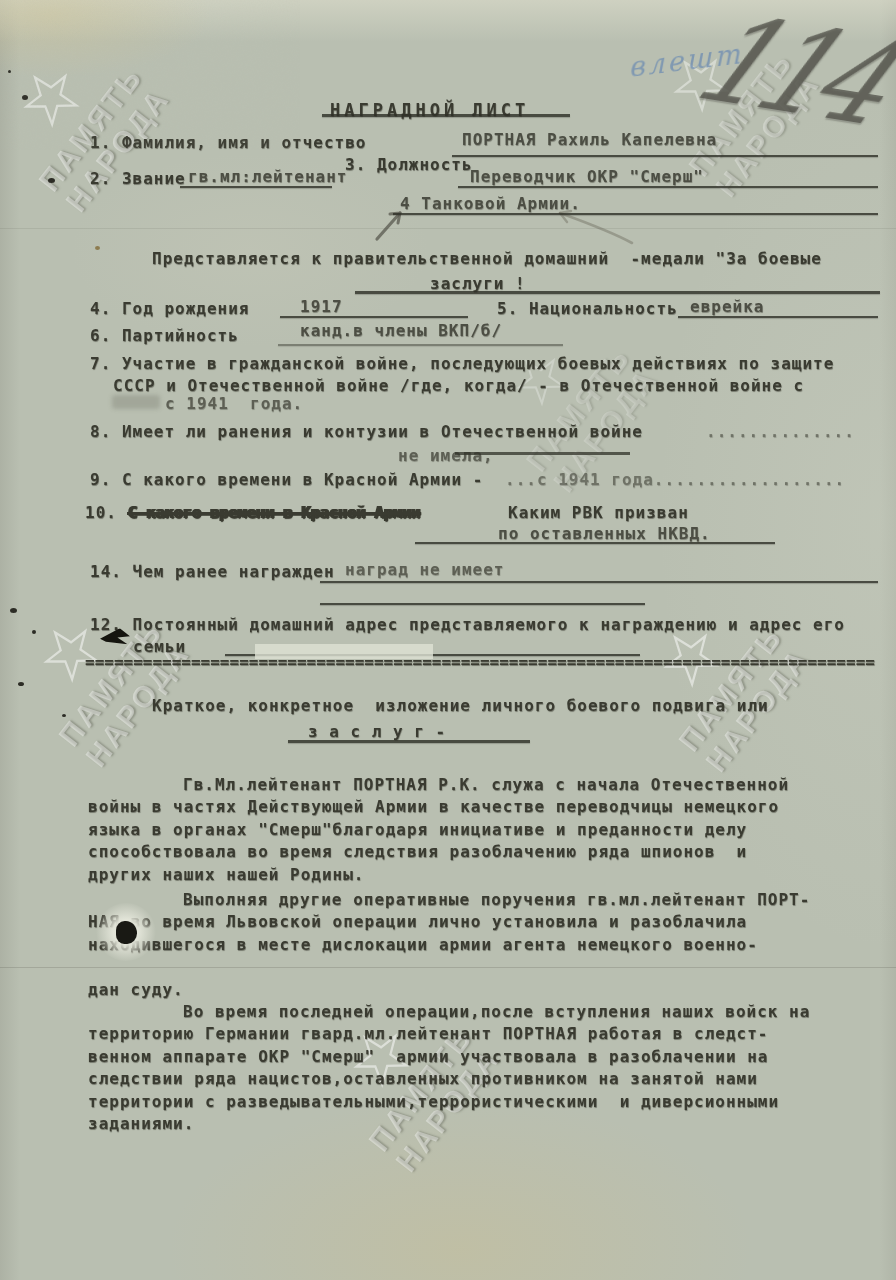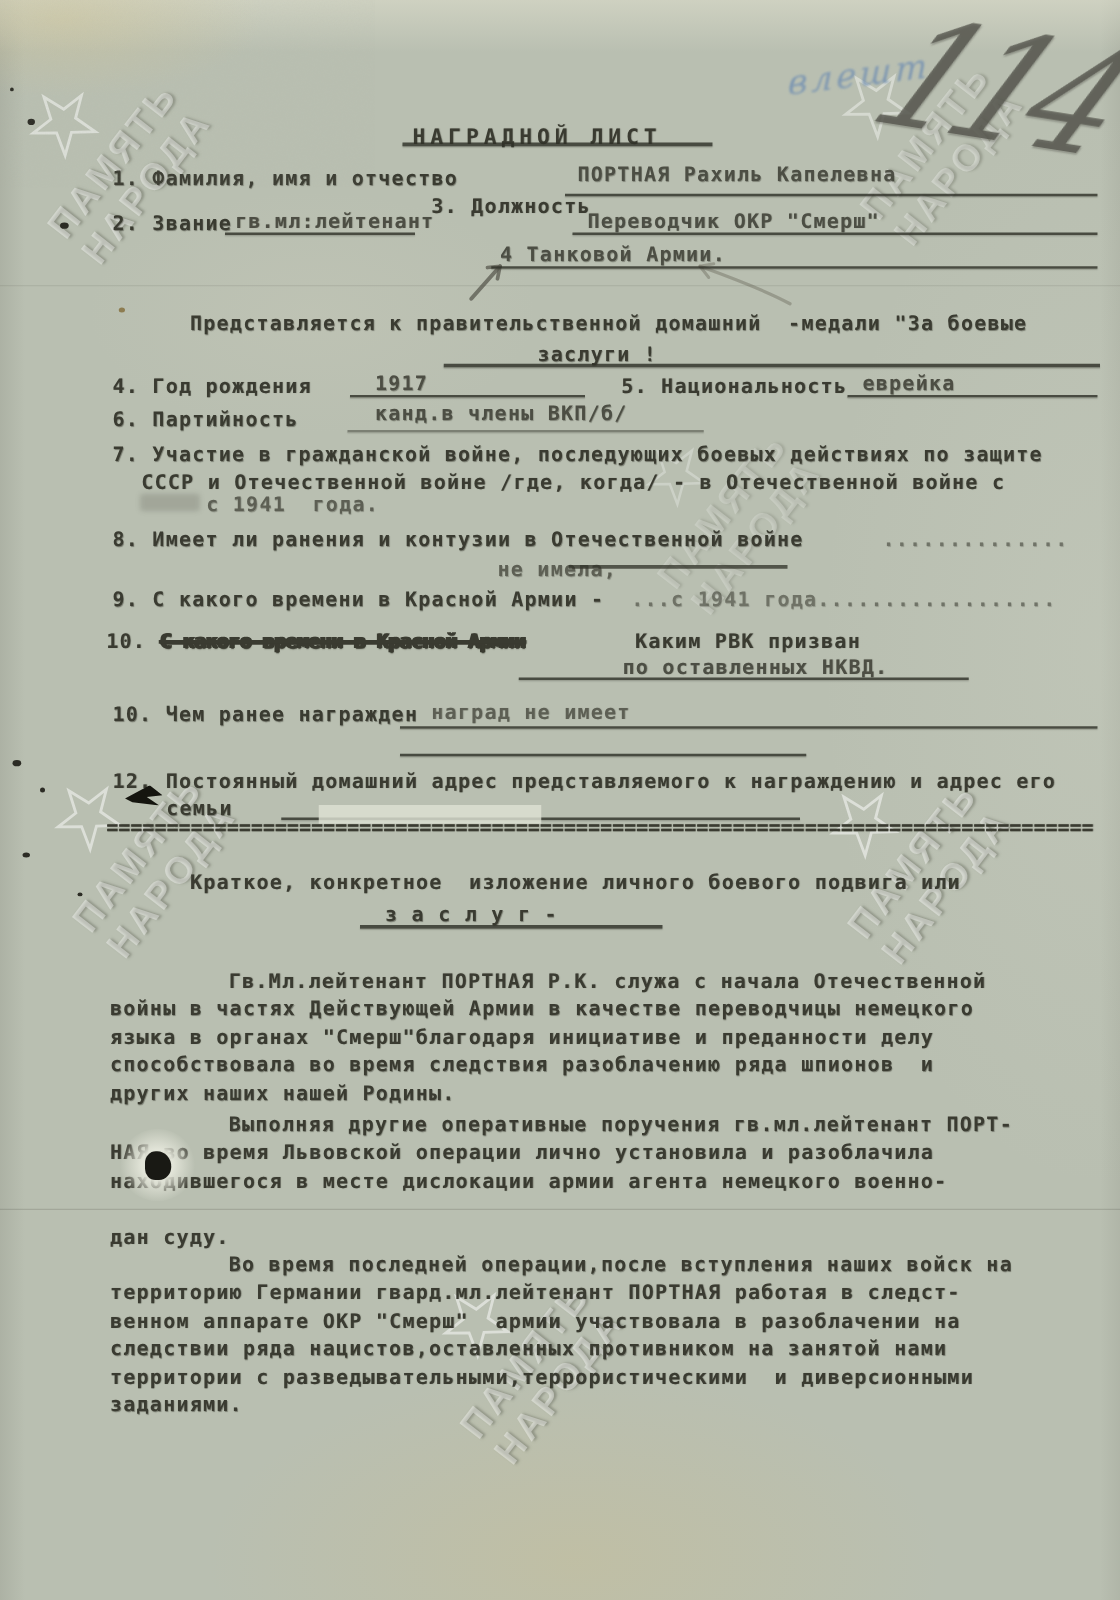--- a/index.html
+++ b/index.html
@@ -146,21 +146,21 @@
 
   <div class="t" style="left:90px;top:470px">9. С какого времени в Красной Армии -</div>
   <div class="t fade60" style="left:505px;top:470px">...с 1941 года..................</div>
 
   <div class="t" style="left:85px;top:503px">10.</div>
   <div class="t struck" style="left:128px;top:503px">С какого времени в Красной Армии</div>
   <div class="t" style="left:508px;top:503px">Каким РВК призван</div>
   <div class="t fade85" style="left:498px;top:524px">по оставленных НКВД.</div>
   <div class="rule" style="left:415px;top:542px;width:360px"></div>
 
-  <div class="t" style="left:90px;top:562px">10. Чем ранее награжден</div>
+  <div class="t" style="left:90px;top:562px">14. Чем ранее награжден</div>
   <div class="t fade75" style="left:345px;top:560px">наград не имеет</div>
   <div class="rule" style="left:320px;top:581px;width:558px"></div>
   <div class="rule" style="left:320px;top:603px;width:325px"></div>
 
   <div class="t" style="left:90px;top:615px">12. Постоянный домашний адрес представляемого к награждению и адрес его</div>
   <div class="t" style="left:133px;top:637px">семьи</div>
   <div class="blot-arrow" style="left:100px;top:629px"></div>
   <div class="rule" style="left:225px;top:654px;width:415px"></div>
   <div class="whitepatch" style="left:255px;top:644px;width:178px;height:15px"></div>
 

